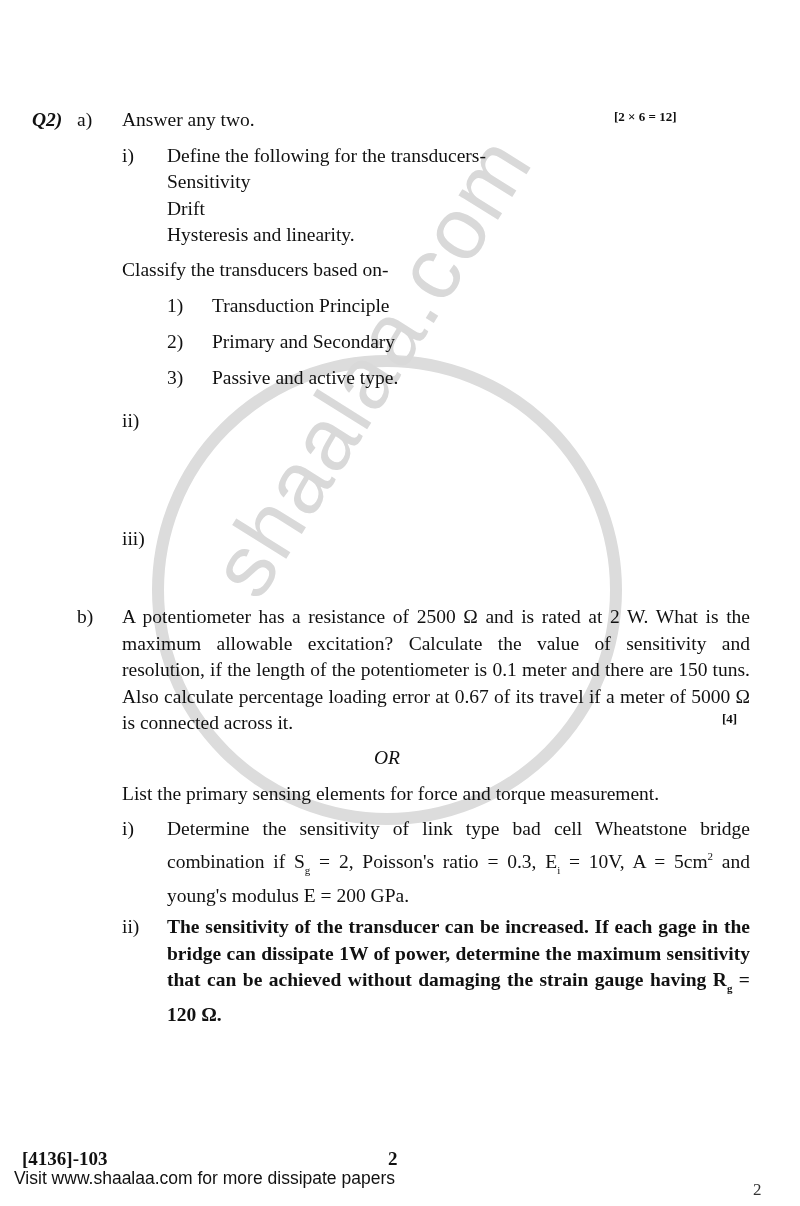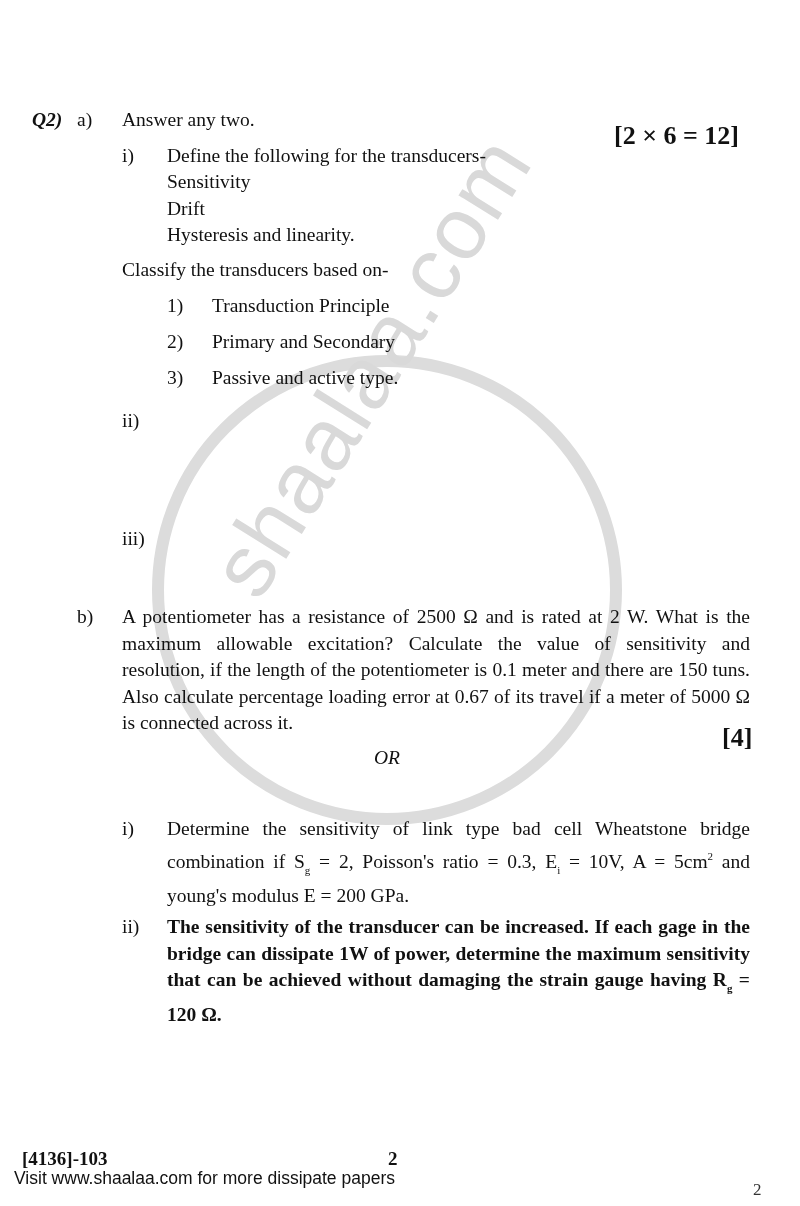--- a/index.html
+++ b/index.html
@@ -8,21 +8,21 @@
   .page { position: absolute; left: 0; top: 0; width: 800px; height: 1206px; }
   .watermark { position: absolute; left: 152px; top: 355px; width: 470px; height: 470px;
                border: 12px solid #dcdcdc; border-radius: 50%; box-sizing: border-box; pointer-events: none; }
   .wm-text { position: absolute; left: 190px; top: 560px; font-family: "Liberation Sans", sans-serif;
              font-size: 88px; color: #d9d9d9; transform: rotate(-58deg); transform-origin: left top;
              letter-spacing: 2px; pointer-events: none; white-space: nowrap; }
   .txt { position: absolute; font-size: 19.5px; line-height: 26.5px; z-index: 2; }
   .just { text-align: justify; text-align-last: left; }
   .lbl { position: absolute; font-size: 19.5px; line-height: 26.5px; z-index: 2; }
   .qnum { font-style: italic; font-weight: bold; }
-  .marks { position: absolute; font-size: 26px; font-weight: bold; z-index: 2; margin-top: 12px; }
+  .marks { position: absolute; font-size: 13px; font-weight: bold; z-index: 2; }
   sub { font-size: 11px; vertical-align: -6px; }
   sup { font-size: 11px; vertical-align: 8px; }
   .footer-code { position: absolute; left: 22px; top: 1148px; font-weight: bold; font-size: 19px; }
   .footer-num { position: absolute; left: 388px; top: 1148px; font-weight: bold; font-size: 19px; }
   .visit { position: absolute; left: 14px; top: 1168px; font-family: "Liberation Sans", sans-serif; font-size: 17.5px; }
   .pnum { position: absolute; left: 753px; top: 1180px; font-size: 17px; color: #333; }
 </style>
 </head>
 <body>
 
@@ -54,20 +54,21 @@
   <div class="lbl" style="left:122px; top:408px;">ii)</div>
 
   <div class="lbl" style="left:122px; top:526px;">iii)</div>
 
   <div class="lbl" style="left:77px; top:604px;">b)</div>
   <div class="txt just" style="left:122px; top:604px; width:628px;">A potentiometer has a resistance of 2500 Ω and is rated at 2 W. What is the maximum allowable excitation? Calculate the value of sensitivity and resolution, if the length of the potentiometer is 0.1 meter and there are 150  tuns. Also calculate percentage loading error at 0.67 of its travel if a meter of 5000 Ω is connected across it.</div>
   <div class="marks" style="left:722px; top:711px;">[4]</div>
 
   <div class="lbl" style="left:374px; top:745px;font-style:italic;">OR</div>
 
+  <div class="lbl" style="left:122px; top:781px;">List the primary sensing elements for force and torque measurement.</div>
 
   <div class="lbl" style="left:122px; top:816px;">i)</div>
   <div class="txt just" style="left:167px; top:816px; width:583px;"><span>Determine the sensitivity of link type bad cell Wheatstone bridge combination if S</span><sub>g</sub><span> = 2, Poisson's ratio = 0.3, E</span><sub>i</sub><span> = 10V, A = 5cm</span><sup>2</sup><span> and young's modulus E = 200 GPa.</span></div>
 
   <div class="lbl" style="left:122px; top:914px;">ii)</div>
   <div class="txt just" style="left:167px; top:914px; width:583px;font-weight:bold;"><span>The sensitivity of the transducer can be increased. If each gage in the bridge can dissipate 1W of power, determine the maximum sensitivity that can be achieved without damaging the strain gauge having  R</span><sub>g</sub><span> = 120 Ω.</span></div>
 
   <div class="footer-code">[4136]-103</div>
   <div class="footer-num">2</div>
   <div class="visit">Visit www.shaalaa.com for more dissipate papers</div>

